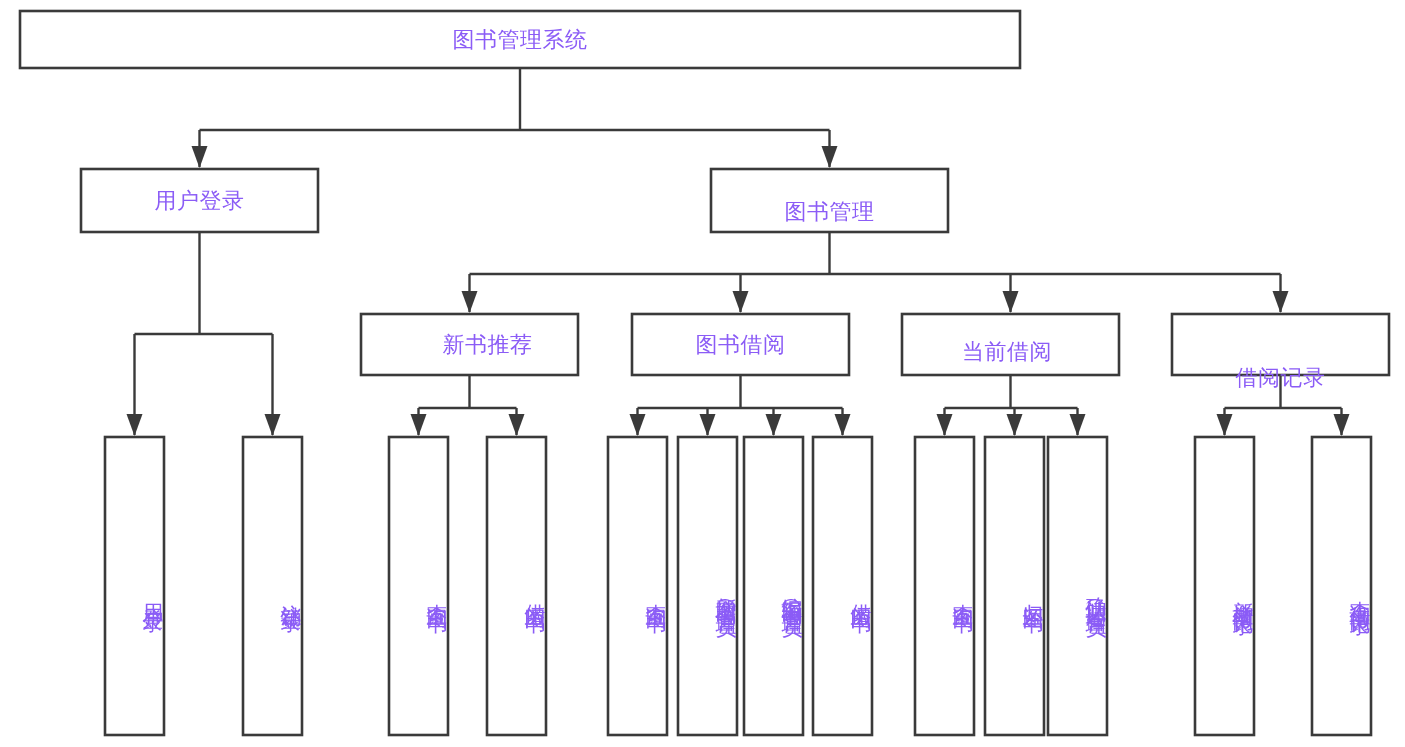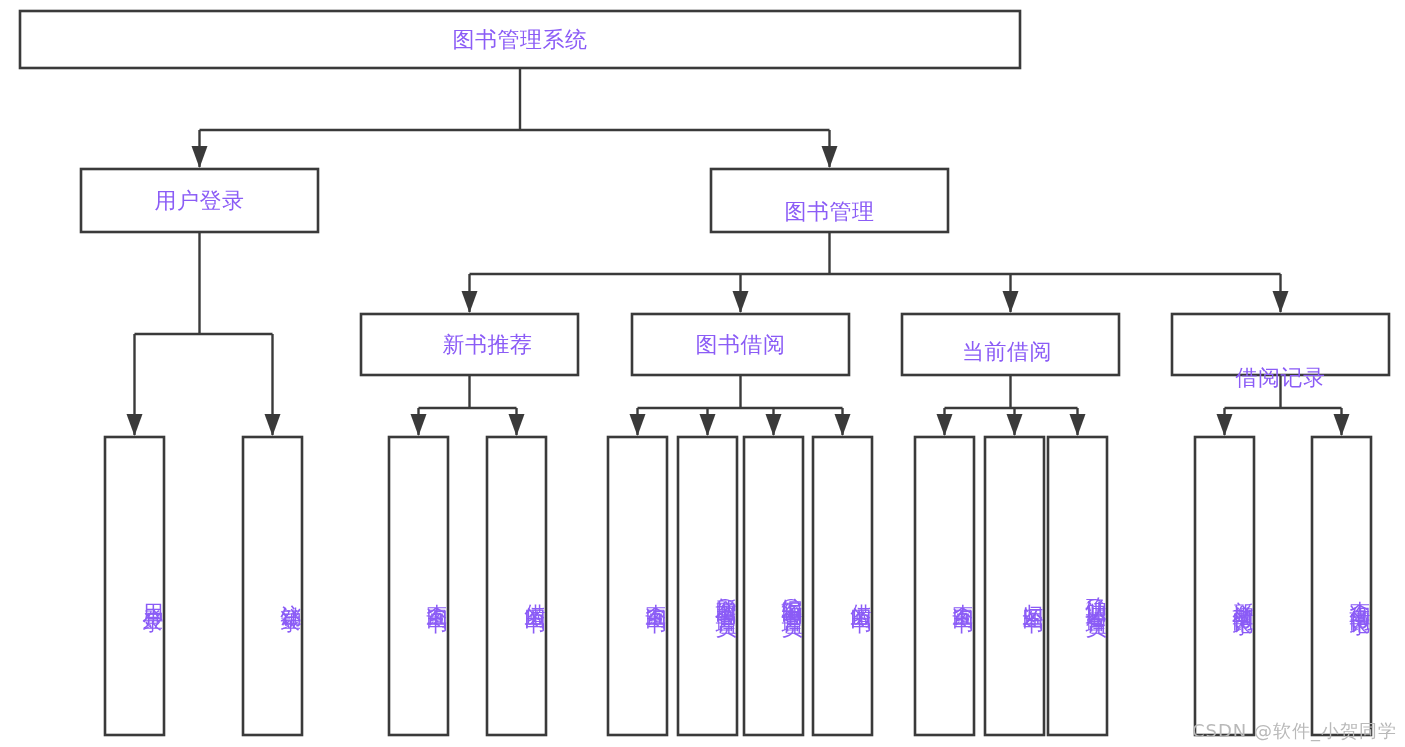--- a/index.html
+++ b/index.html
@@ -170,14 +170,13 @@
       <div class="node-label vertical" style="left: 678px; top: 437px; width: 59px; height: 298px;">新增图书（管理员）</div>
       <div class="node-label vertical" style="left: 744px; top: 437px; width: 59px; height: 298px;">编辑图书（管理员）</div>
       <div class="node-label vertical" style="left: 813px; top: 437px; width: 59px; height: 298px;">借阅图书</div>
       <div class="node-label vertical" style="left: 915px; top: 437px; width: 59px; height: 298px;">查询图书</div>
       <div class="node-label vertical" style="left: 985px; top: 437px; width: 59px; height: 298px;">归还图书</div>
       <div class="node-label vertical" style="left: 1048px; top: 437px; width: 59px; height: 298px;">确认归还（管理员）</div>
       <div class="node-label vertical" style="left: 1195px; top: 437px; width: 59px; height: 298px;">新增借阅记录</div>
       <div class="node-label vertical" style="left: 1312px; top: 437px; width: 59px; height: 298px;">查询借阅记录</div>
     </div>
 
-  <div class="watermark">CSDN @软件_小贺同学</div>
 </div>
 
 </body></html>

